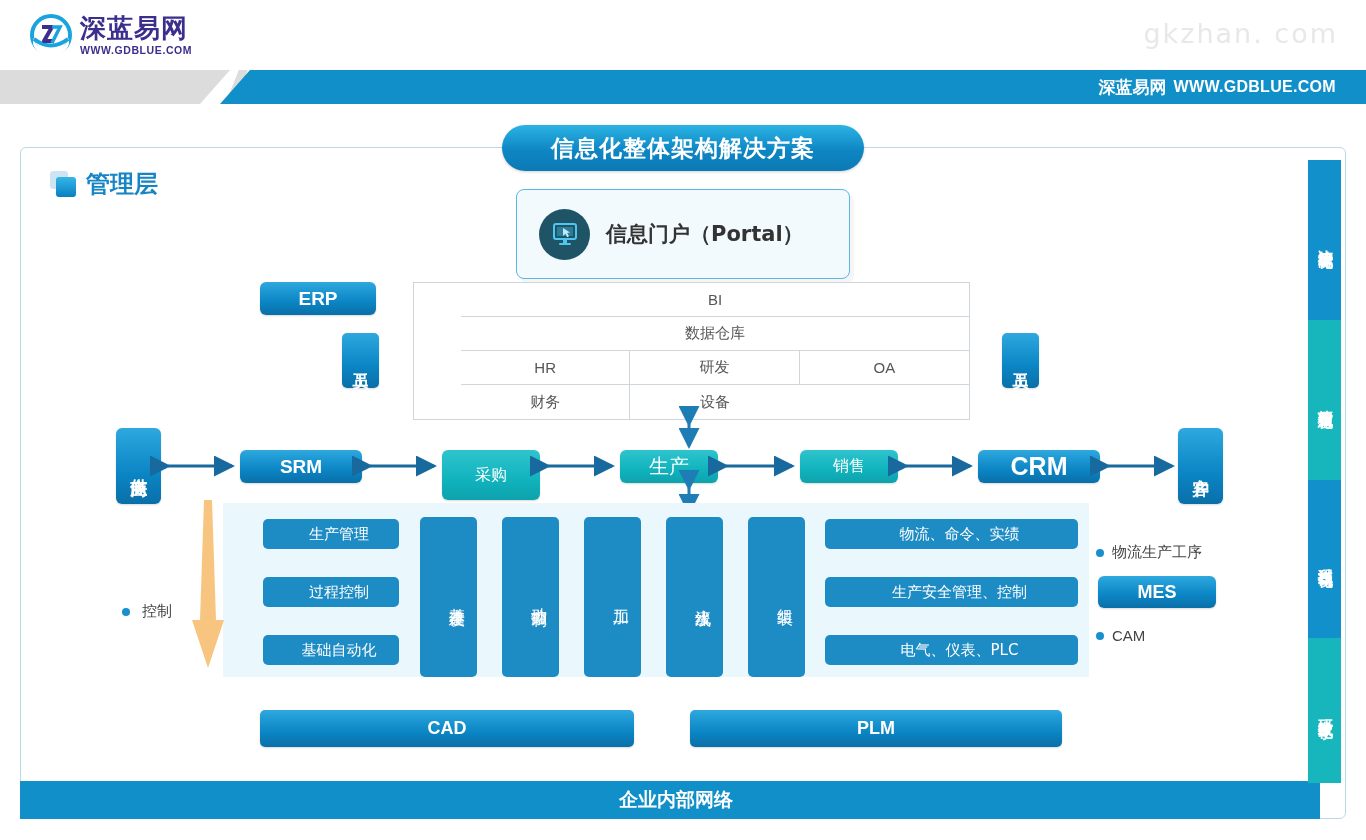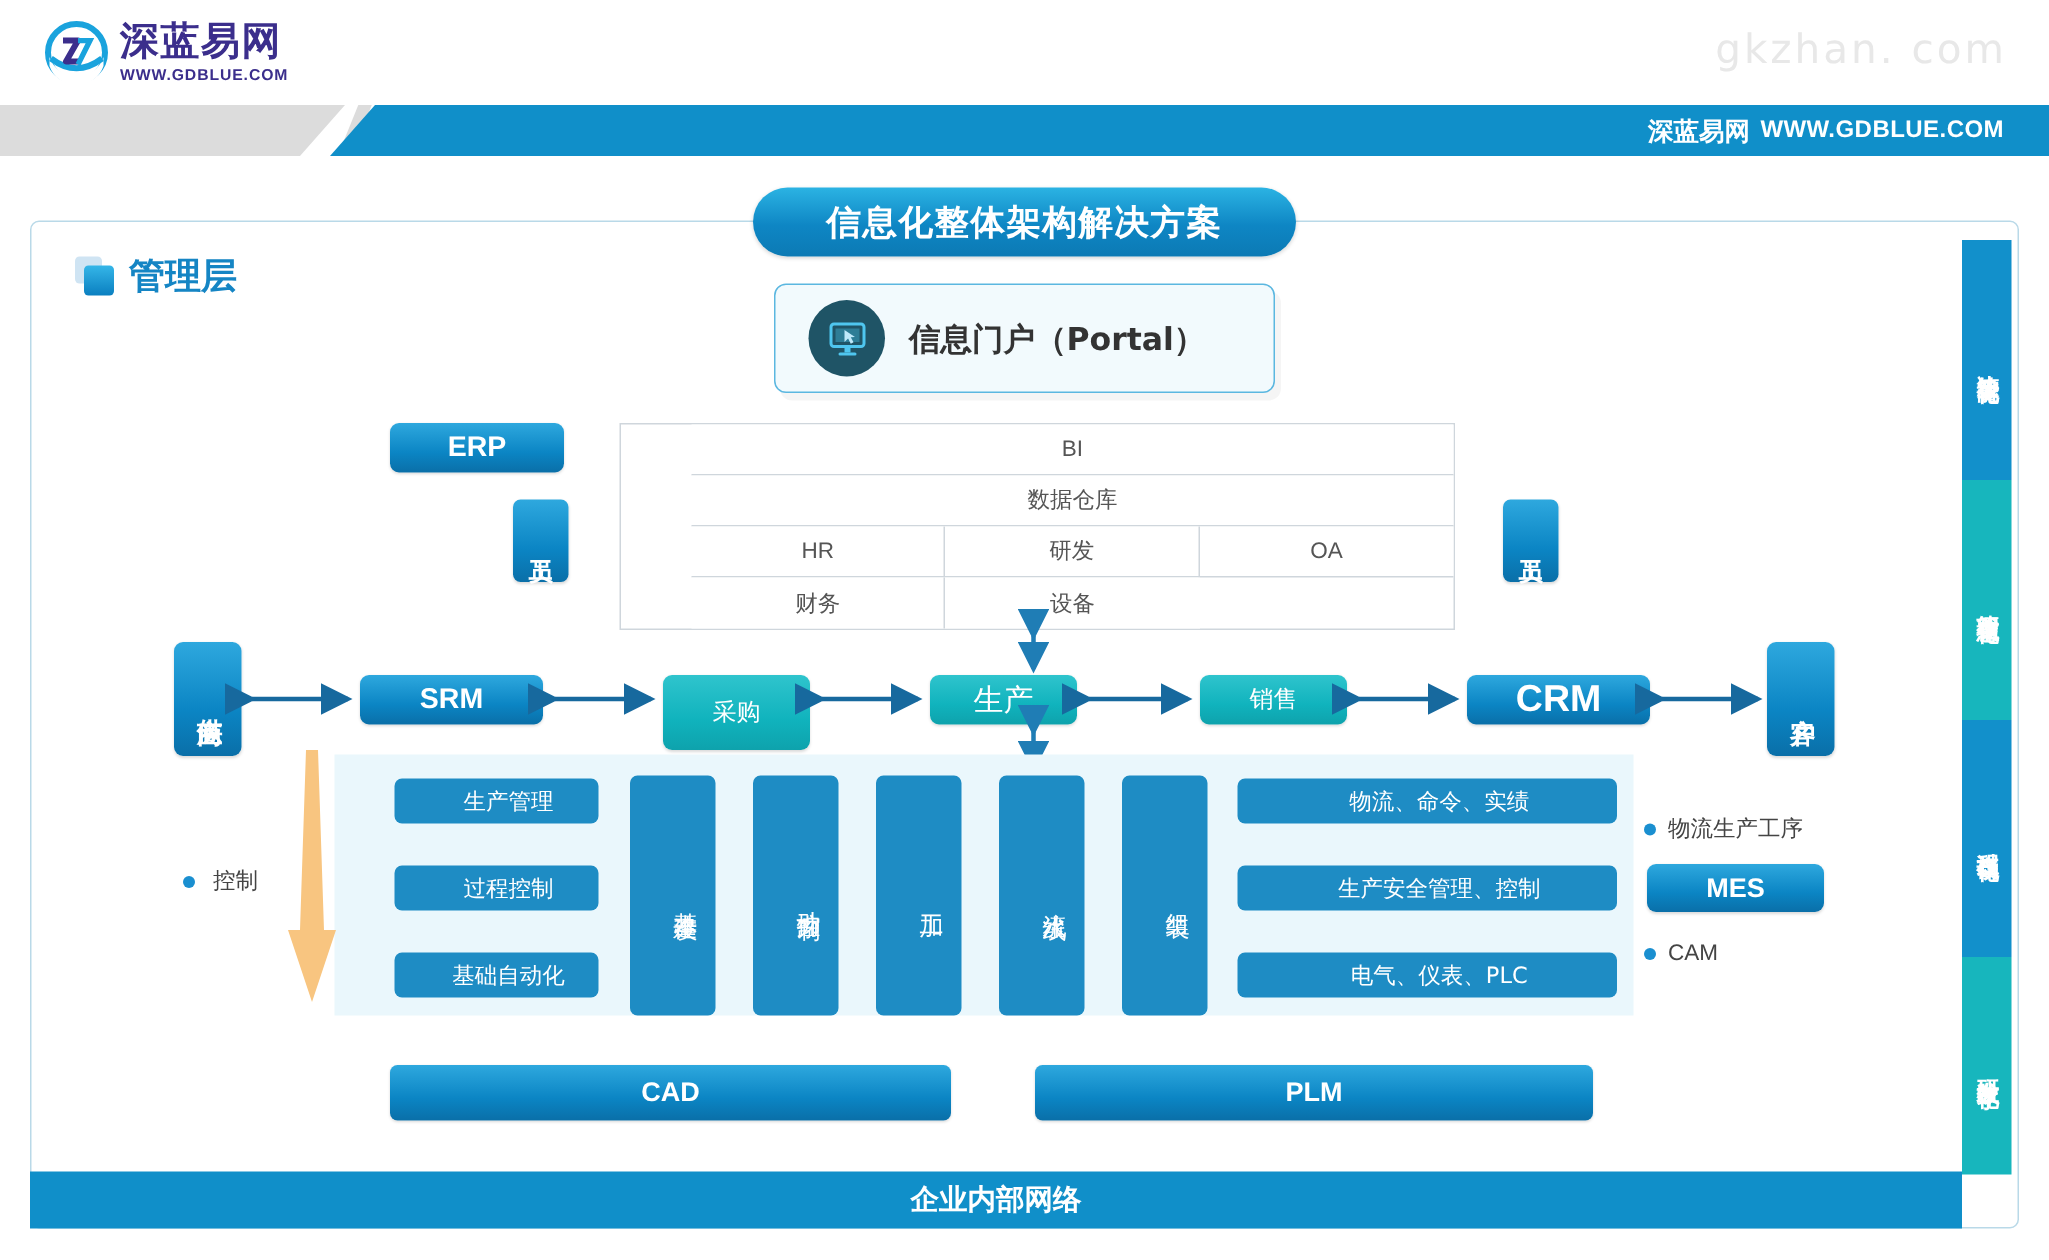--- a/index.html
+++ b/index.html
@@ -47,21 +47,21 @@
 
   
   .layer-head{position:absolute;left:50px;top:168px;display:flex;align-items:center;gap:10px;}
   .layer-sq{position:relative;width:26px;height:26px;}
   .layer-sq .back{position:absolute;left:0;top:0;width:18px;height:18px;background:#cfe4f3;border-radius:3px;}
   .layer-sq .front{position:absolute;left:6px;top:6px;width:20px;height:20px;border-radius:3px;
       background:linear-gradient(180deg,#35b6e8,#0a7fc0);}
   .layer-title{font-size:24px;font-weight:bold;color:#1585c4;font-family:"DejaVu Sans",sans-serif;}
 
   
-  .portal{position:absolute;left:516px;top:189px;width:334px;height:73px;border:1px solid #5bb7e0;
+  .portal{position:absolute;left:516px;top:189px;width:334px;height:90px;border:1px solid #5bb7e0;
       border-radius:8px;background:#f2fafd;display:flex;align-items:center;gap:16px;padding-left:22px;
       box-sizing:border-box;box-shadow:4px 5px 0 rgba(0,0,0,.04);}
   .portal-icon{width:51px;height:51px;border-radius:50%;background:#1f5466;
       display:flex;align-items:center;justify-content:center;flex:0 0 auto;}
   .portal-label{font-size:21px;font-weight:bold;color:#333;font-family:"DejaVu Sans",sans-serif;}
 
   
   .btn-blue{background:linear-gradient(180deg,#2ea8de 0%,#0b85c4 60%,#0a6fa8 100%);
       color:#fff;border-radius:6px;display:flex;align-items:center;justify-content:center;
       font-weight:bold;box-shadow:0 1px 2px rgba(0,0,0,.15);}
@@ -116,21 +116,21 @@
   
   .legend-item{position:absolute;display:flex;align-items:center;gap:8px;font-size:15px;color:#444;}
   .legend-dot{width:8px;height:8px;border-radius:50%;background:#1a8fd0;flex:0 0 auto;}
   .mes-btn{position:absolute;left:1098px;top:576px;width:118px;height:32px;font-size:18px;}
 
   
   .cad{position:absolute;left:260px;top:710px;width:374px;height:37px;font-size:18px;border-radius:5px;}
   .plm{position:absolute;left:690px;top:710px;width:372px;height:37px;font-size:18px;border-radius:5px;}
   .footer-bar{position:absolute;left:20px;top:781px;width:1288px;height:38px;background:#108fc9;
       color:#fff;display:flex;align-items:center;justify-content:center;font-size:19px;font-weight:bold;
-      font-family:"DejaVu Sans",sans-serif;}
+      font-family:"DejaVu Sans",sans-serif;padding-left:12px;}
 
   
   .side{position:absolute;left:1308px;width:33px;color:#fff;font-size:15px;font-weight:bold;
       display:flex;align-items:center;justify-content:center;
       font-family:"DejaVu Sans",sans-serif;}
   .side span{writing-mode:vertical-rl;text-orientation:upright;line-height:1.45;letter-spacing:1px;}
   .side-0{top:160px;height:160px;background:#1290cb;}
   .side-1{top:320px;height:160px;background:#17b6bd;}
   .side-2{top:480px;height:158px;background:#1290cb;}
   .side-3{top:638px;height:145px;background:#17b6bd;}
@@ -283,21 +283,21 @@
   <div class="sq-box v-box" style="left:420px;top:517px;width:41px;height:160px;">基本建设</div>
   <div class="sq-box v-box" style="left:502px;top:517px;width:41px;height:160px;">动力控制</div>
   <div class="sq-box v-box" style="left:584px;top:517px;width:41px;height:160px;">加工</div>
   <div class="sq-box v-box" style="left:666px;top:517px;width:41px;height:160px;">流水线</div>
   <div class="sq-box v-box" style="left:748px;top:517px;width:41px;height:160px;">组装</div>
 
   <div class="sq-box wide-box" style="top:577px;">生产安全管理、控制</div>
   <div class="sq-box wide-box" style="top:519px;">物流、命令、实绩</div>
   <div class="sq-box wide-box" style="top:635px;">电气、仪表、PLC</div>
 
-  <div class="legend-item" style="left:122px;top:578px;gap:12px;">
+  <div class="legend-item" style="left:122px;top:602px;gap:12px;">
     <span class="legend-dot"></span>
     <span>控制</span>
   </div>
   <div class="legend-item" style="left:1096px;top:543px;">
     <span class="legend-dot"></span>
     <span>物流生产工序</span>
   </div>
   <div class="btn-blue mes-btn">MES</div>
   <div class="legend-item" style="left:1096px;top:627px;">
     <span class="legend-dot"></span>

